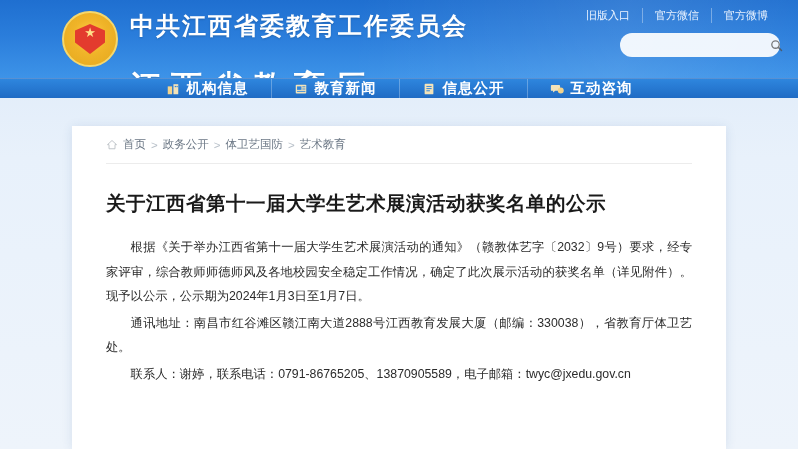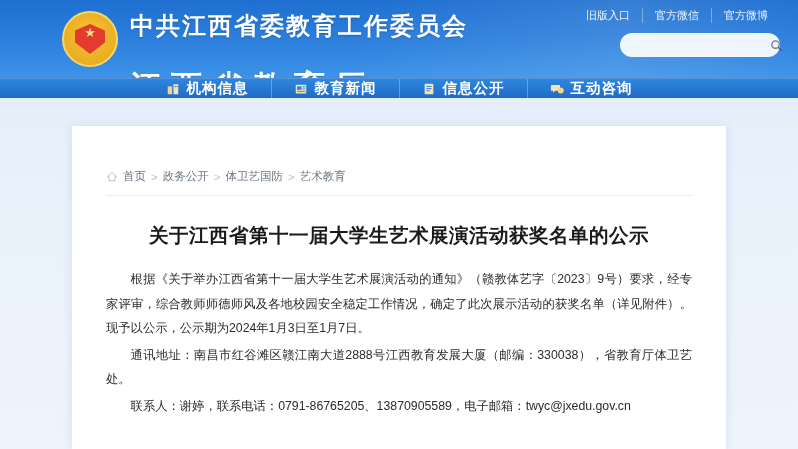--- a/index.html
+++ b/index.html
@@ -130,29 +130,28 @@
     background: #ffffff;
     box-shadow: 0 1px 10px rgba(40,80,140,0.12);
     padding: 0 34px;
     overflow: hidden;
   }
   .crumb {
     display: flex; align-items: center; gap: 5px;
     height: 38px;
     font-size: 11.5px; color: #6b7785;
     border-bottom: 1px solid #ececec;
-    margin-top: 32px;
   }
   .crumb .home-icon { width: 12px; height: 12px; opacity: .6; }
   .crumb a { color: #6b7785; text-decoration: none; }
   .crumb .sep { color: #b8c0c9; }
 
   .doc-title {
     margin-top: 26px;
-    text-align: center;
+    text-align: left;
     font-size: 19.5px;
     font-weight: bold;
     color: #1a1a1a;
     letter-spacing: .5px;
   }
   .meta {
     margin-top: 20px;
     text-align: center;
     font-size: 11.5px;
     color: #7b848e;
@@ -248,19 +247,19 @@
       <span class="sep">&gt;</span>
       <a href="#">体卫艺国防</a>
       <span class="sep">&gt;</span>
       <a href="#">艺术教育</a>
     </div>
 
     <div class="doc-title">关于江西省第十一届大学生艺术展演活动获奖名单的公示</div>
 
 
     <div class="body-text">
-      <p>根据《关于举办江西省第十一届大学生艺术展演活动的通知》（赣教体艺字〔2023〕9号）要求，经专家评审，综合教师师德师风及各地校园安全稳定工作情况，确定了此次展示活动的获奖名单（详见附件）。现予以公示，公示期为2024年1月3日至1月7日。</p>
+      <p>根据《关于举办江西省第十一届大学生艺术展演活动的通知》（赣教体艺字〔2032〕9号）要求，经专家评审，综合教师师德师风及各地校园安全稳定工作情况，确定了此次展示活动的获奖名单（详见附件）。现予以公示，公示期为2024年1月3日至1月7日。</p>
       <p>通讯地址：南昌市红谷滩区赣江南大道2888号江西教育发展大厦（邮编：330038），省教育厅体卫艺处。</p>
       <p>联系人：谢婷，联系电话：0791-86765205、13870905589，电子邮箱：twyc@jxedu.gov.cn</p>
     </div>
 
   </div>
 </div>
 
 </body></html>

